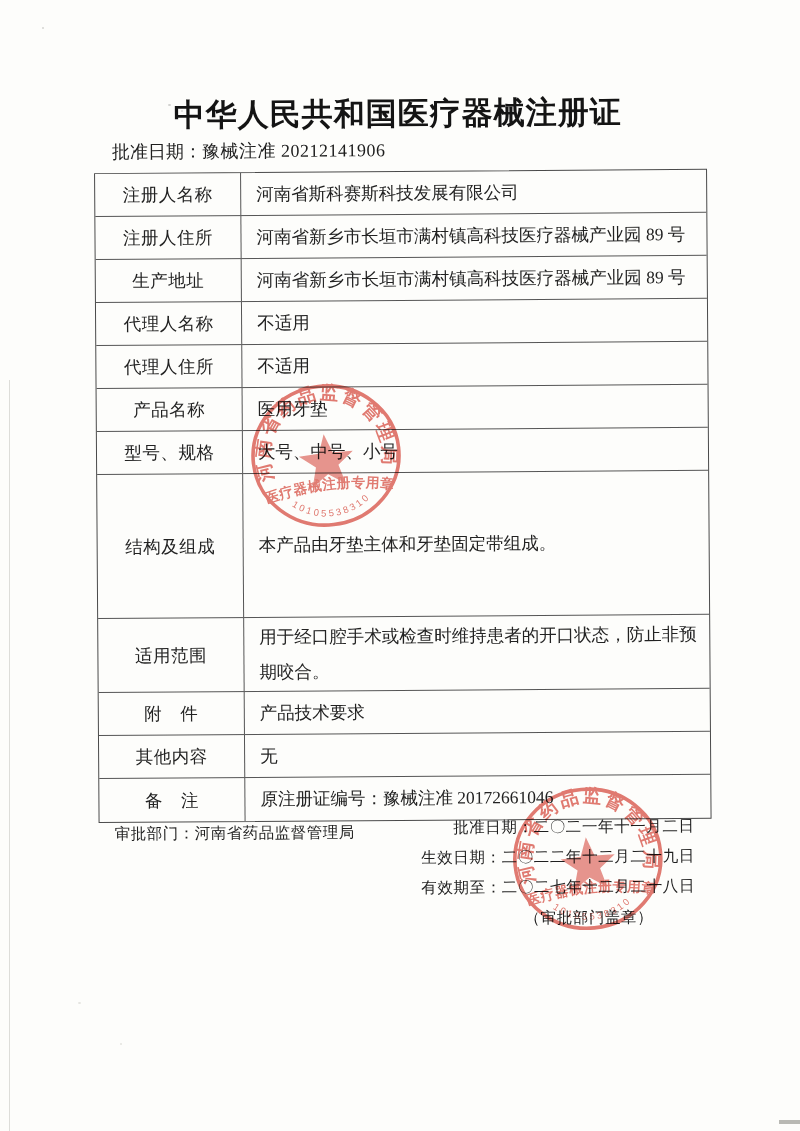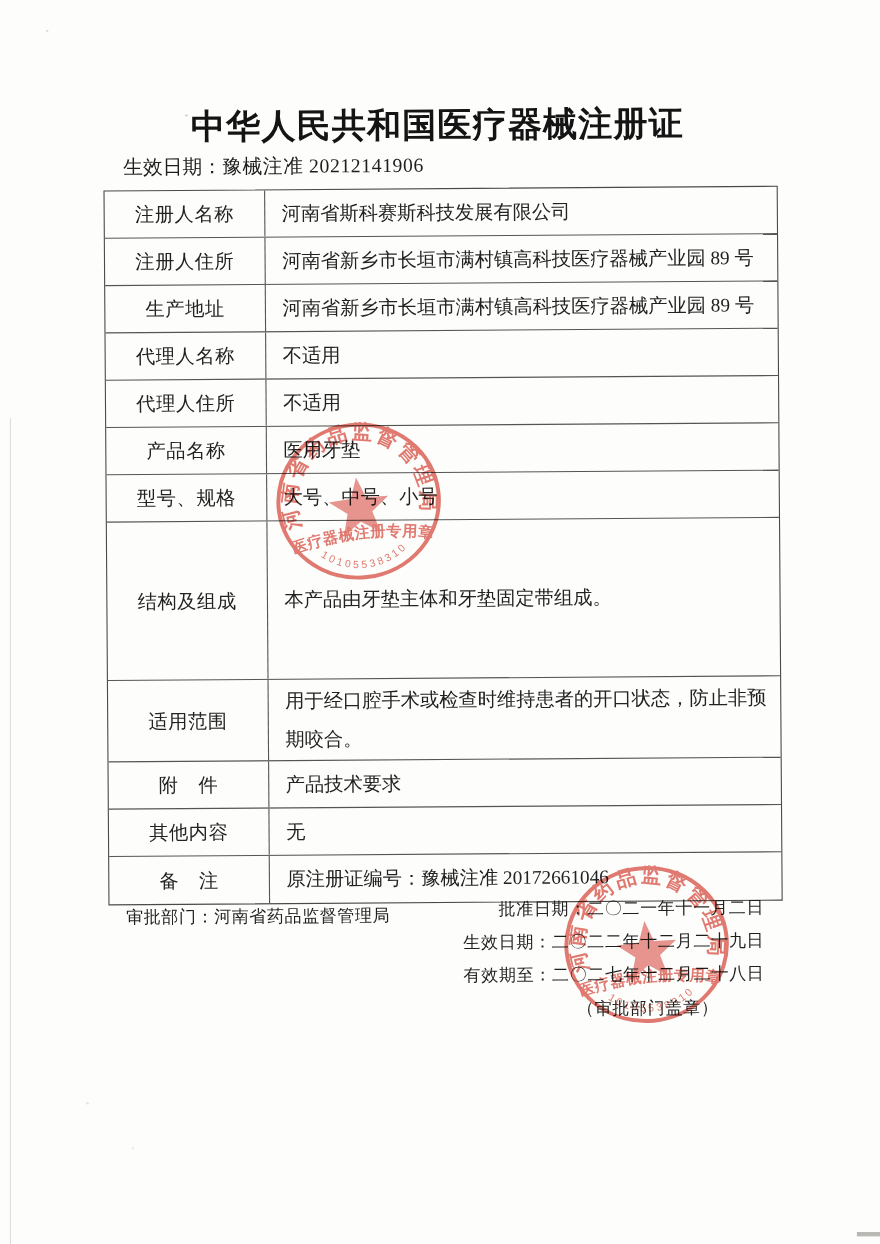--- a/index.html
+++ b/index.html
@@ -61,21 +61,21 @@
 <div class="speck" style="left:42px;top:27px;width:2px;height:2px;opacity:.4;"></div>
 <div class="speck" style="left:168px;top:104px;width:3px;height:2px;opacity:.45;"></div>
 <div class="speck" style="left:181px;top:110px;width:2px;height:2px;opacity:.35;"></div>
 <div class="speck" style="left:78px;top:1002px;width:3px;height:2px;opacity:.25;"></div>
 <div class="speck" style="left:120px;top:1043px;width:2px;height:2px;opacity:.25;"></div>
 
 <div class="content">
 
   <div class="doc-title">中华人民共和国医疗器械注册证</div>
 
-  <div class="reg-line"><span>生效日期：</span><span class="num">豫械注准 20212141906</span></div>
+  <div class="reg-line"><span>批准日期：</span><span class="num">豫械注准 20212141906</span></div>
 
   <div class="cert-table">
     <div class="row r-s">
       <div class="cell-label">注册人名称</div>
       <div class="cell-value">河南省斯科赛斯科技发展有限公司</div>
     </div>
     <div class="row r-s">
       <div class="cell-label">注册人住所</div>
       <div class="cell-value">河南省新乡市长垣市满村镇高科技医疗器械产业园 89 号</div>
     </div>

